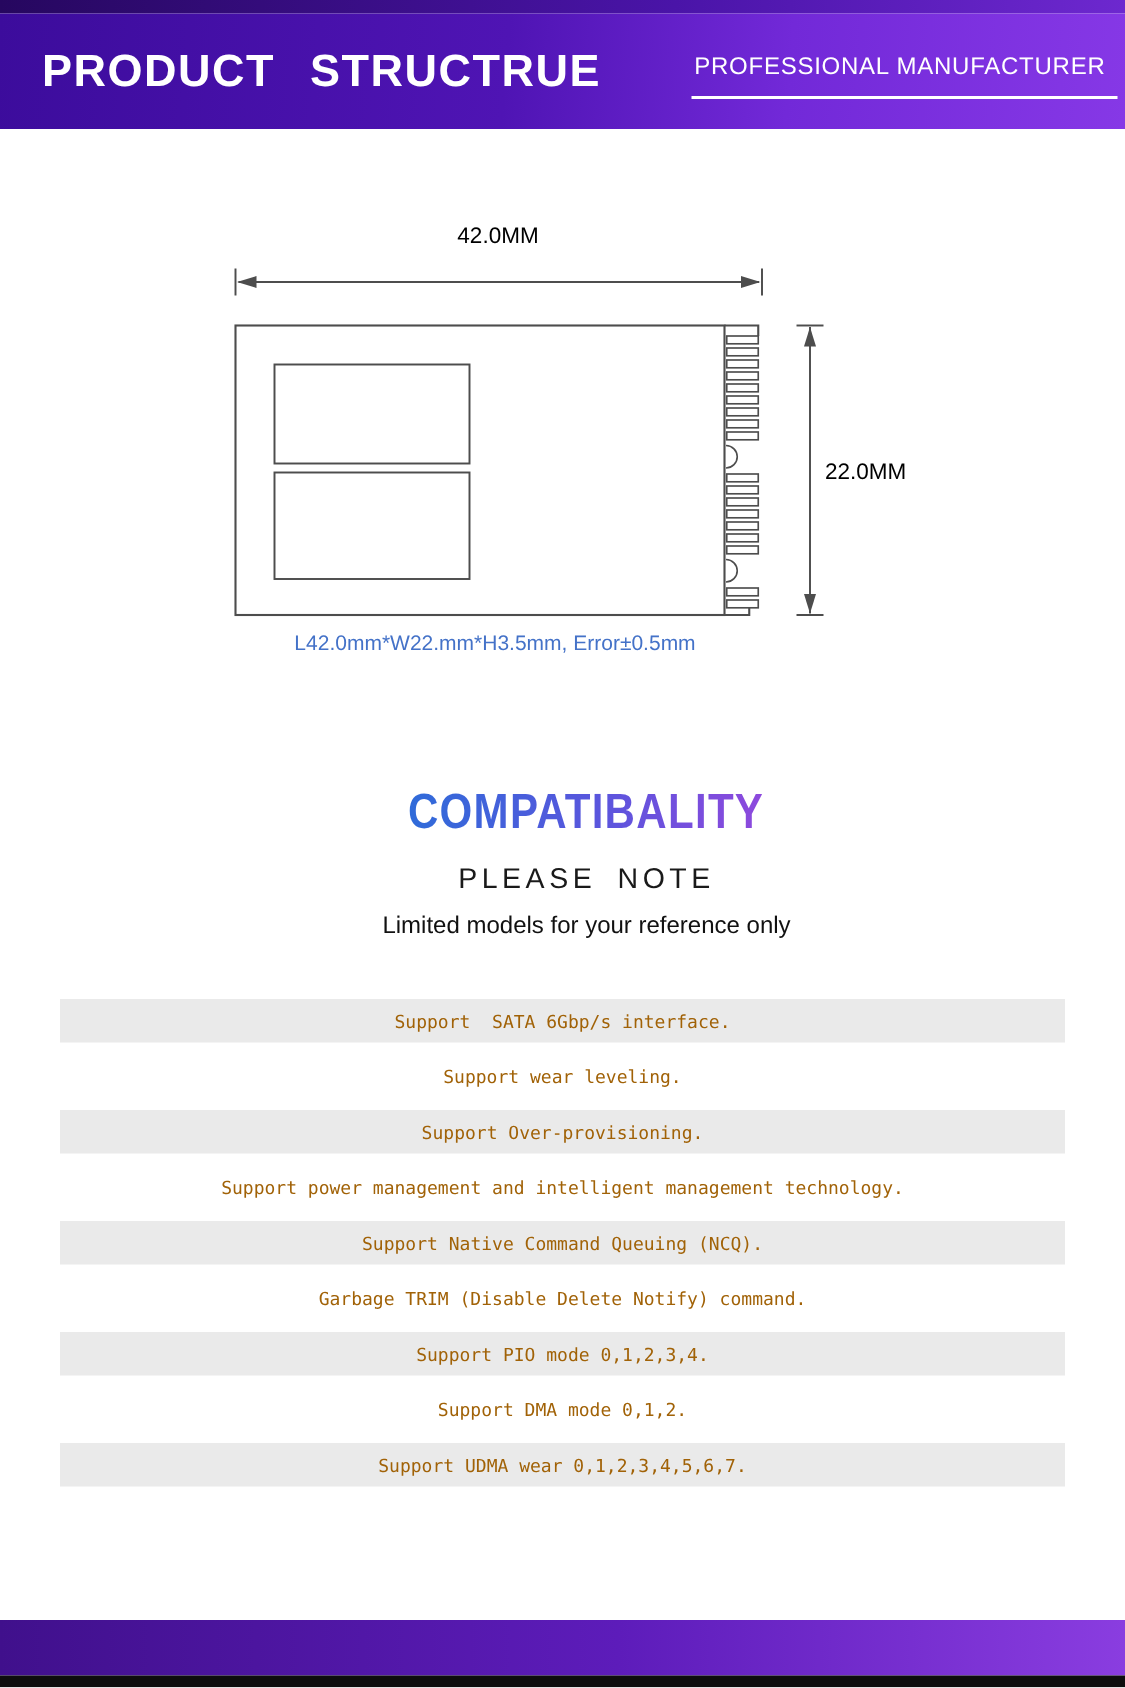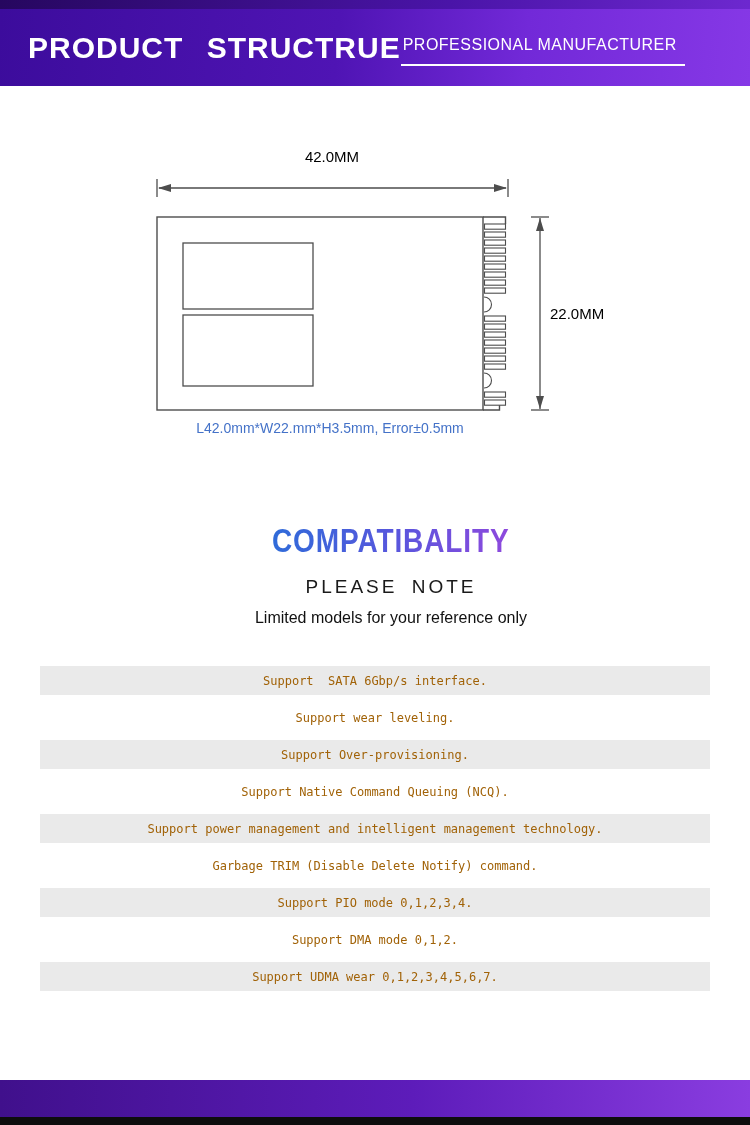--- a/index.html
+++ b/index.html
@@ -17,21 +17,21 @@
   
   .top-strip {
     position: absolute; top: 0; left: 0;
     width: 750px; height: 9px;
     background: linear-gradient(90deg, #26075f 0%, #4a14a8 60%, #6d28cf 100%);
   }
   .header {
     position: absolute; top: 9px; left: 0;
     width: 750px; height: 77px;
     background: linear-gradient(95deg, #3c0c9c 0%, #4f14b4 45%, #7229d8 70%, #8638e6 100%);
-    display: flex; align-items: center; justify-content: flex-start;
+    display: flex; align-items: center; justify-content: space-between;
   }
   .header-title {
     color: #ffffff;
     font-size: 30px;
     font-weight: bold;
     letter-spacing: 1px;
     word-spacing: 14px;
     margin-left: 28px;
     white-space: nowrap;
   }
@@ -185,22 +185,22 @@
       <span class="compat-title">COMPATIBALITY</span>
     </div>
     <div class="compat-sub">PLEASE NOTE</div>
     <div class="compat-note">Limited models for your reference only</div>
   </div>
 
   <div class="features">
       <div class="feature-row">Support  SATA 6Gbp/s interface.</div>
       <div class="feature-row">Support wear leveling.</div>
       <div class="feature-row">Support Over-provisioning.</div>
+      <div class="feature-row">Support power management and intelligent management technology.</div>
       <div class="feature-row">Support Native Command Queuing (NCQ).</div>
-      <div class="feature-row">Support power management and intelligent management technology.</div>
       <div class="feature-row">Garbage TRIM (Disable Delete Notify) command.</div>
       <div class="feature-row">Support PIO mode 0,1,2,3,4.</div>
       <div class="feature-row">Support DMA mode 0,1,2.</div>
       <div class="feature-row">Support UDMA wear 0,1,2,3,4,5,6,7.</div>
     </div>
 
   <div class="footer-purple"></div>
   <div class="footer-black"></div>
 
 </div>

